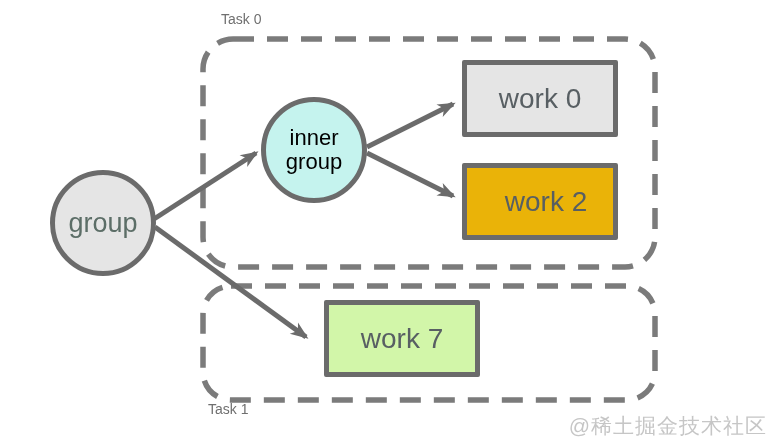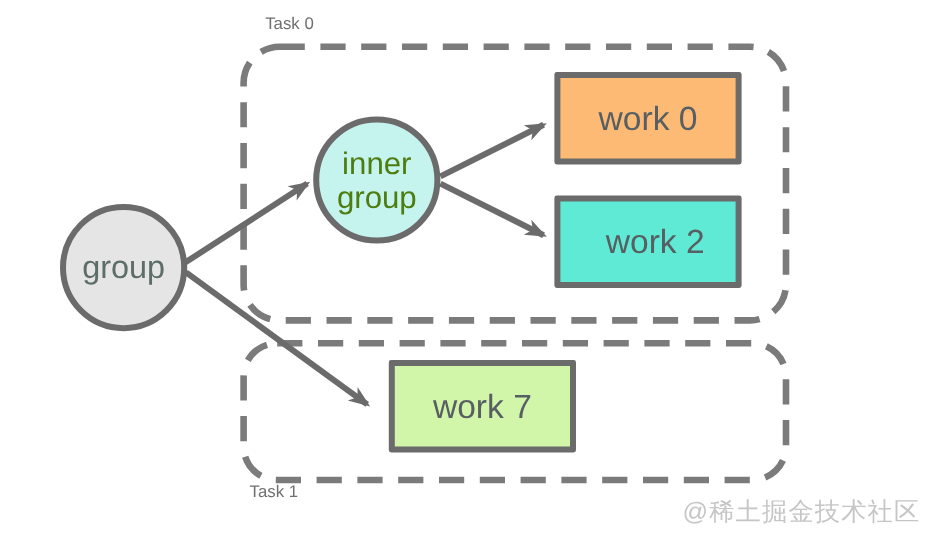--- a/index.html
+++ b/index.html
@@ -30,33 +30,33 @@
     left: 50px; top: 170px;
     width: 106px; height: 106px;
     background: #e5e5e5;
     font-size: 27px;
     color: #5c6e67;
   }
   .node-inner-group {
     left: 261px; top: 97px;
     width: 106px; height: 106px;
     background: #c5f3ee;
-    font-size: 26px;
+    font-size: 22px;
     line-height: 1.08;
-    color: #4d7c0f;
+    color: #000000;
   }
   .node-inner-group .wrap-label { width: 82px; }
   .work {
     width: 156px; height: 77px;
     font-size: 28px;
     color: #585f63;
     border-radius: 2px;
   }
-  .node-work0 { left: 462px; top: 60px;  background: #fdba74; }
-  .node-work2 { left: 462px; top: 163px; background: #5eead4; padding-left: 12px; }
+  .node-work0 { left: 462px; top: 60px;  background: #e5e5e5; }
+  .node-work2 { left: 462px; top: 163px; background: #eab308; padding-left: 12px; }
   .node-work1 { left: 324px; top: 300px; background: #d2f6a9; }
   .task-label {
     position: absolute;
     font-size: 14px;
     color: #6f6f6f;
   }
   .task0-label { left: 221px; top: 11px; }
   .task1-label { left: 208px; top: 401px; }
   .watermark {
     position: absolute;

